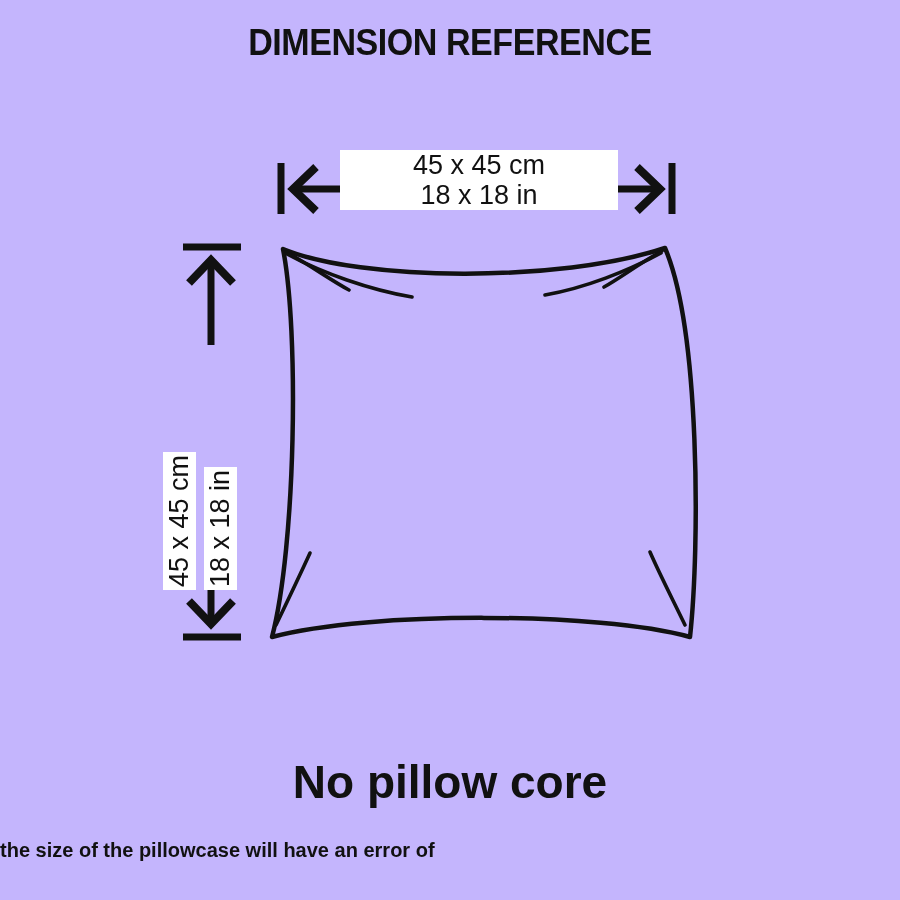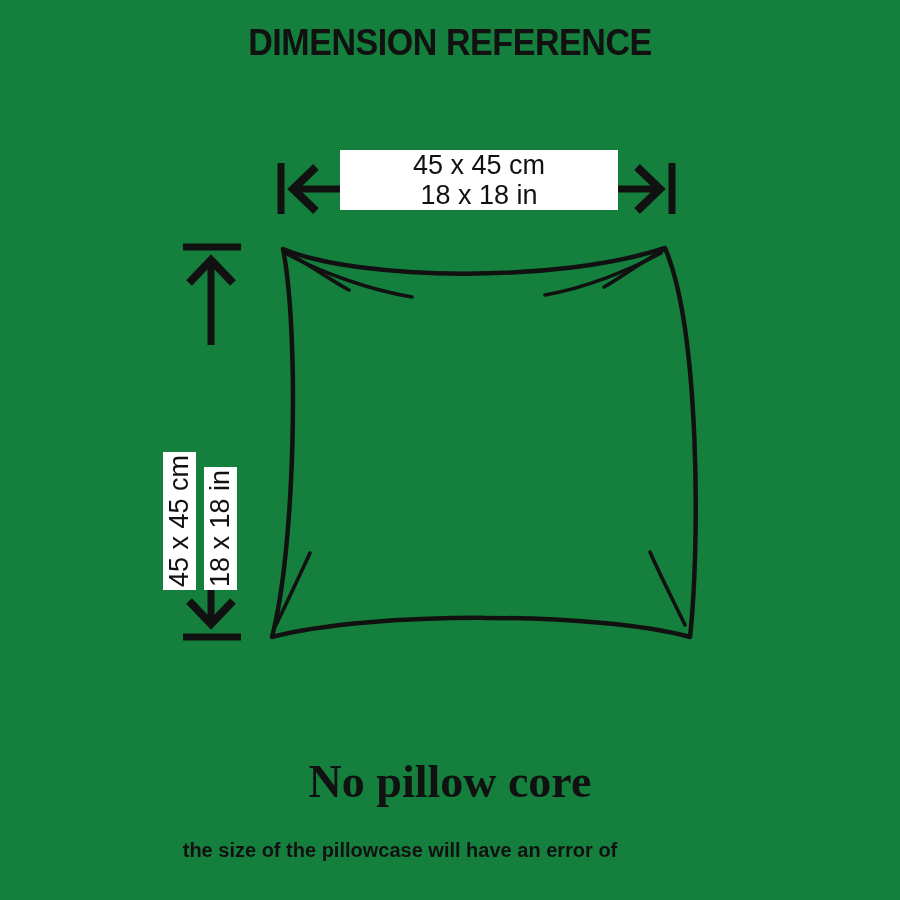--- a/index.html
+++ b/index.html
@@ -13,21 +13,21 @@
     font-family: "Liberation Sans", sans-serif;
     color: #111111;
     overflow: hidden;
     position: relative;
   }
 
   #page {
     position: relative;
     width: 900px;
     height: 900px;
-    background: #15803d;
+    background: #c4b5fd;
   }
 
   
   .title {
     position: absolute;
     top: 22px;
     left: 0;
     width: 900px;
     text-align: center;
     font-family: "Liberation Sans", sans-serif;
@@ -94,32 +94,32 @@
   .v-col-cm { left: 33px; }
   .v-col-in { left: 74px; }
 
   
   .headline {
     position: absolute;
     top: 755px;
     left: 0;
     width: 900px;
     text-align: center;
-    font-family: Liberation Serif, serif;
+    font-family: Liberation Sans, sans-serif;
     font-weight: bold;
     font-size: 46px;
     color: #111111;
     white-space: nowrap;
   }
   .note {
     position: absolute;
     top: 838px;
     left: 0;
     width: 800px;
-    text-align: center;
+    text-align: left;
     font-family: "Liberation Sans", sans-serif;
     font-weight: bold;
     font-size: 20px;
     line-height: 1.28;
     color: #111111;
   }
   .note .note-line {
     display: block;
     white-space: nowrap;
   }

